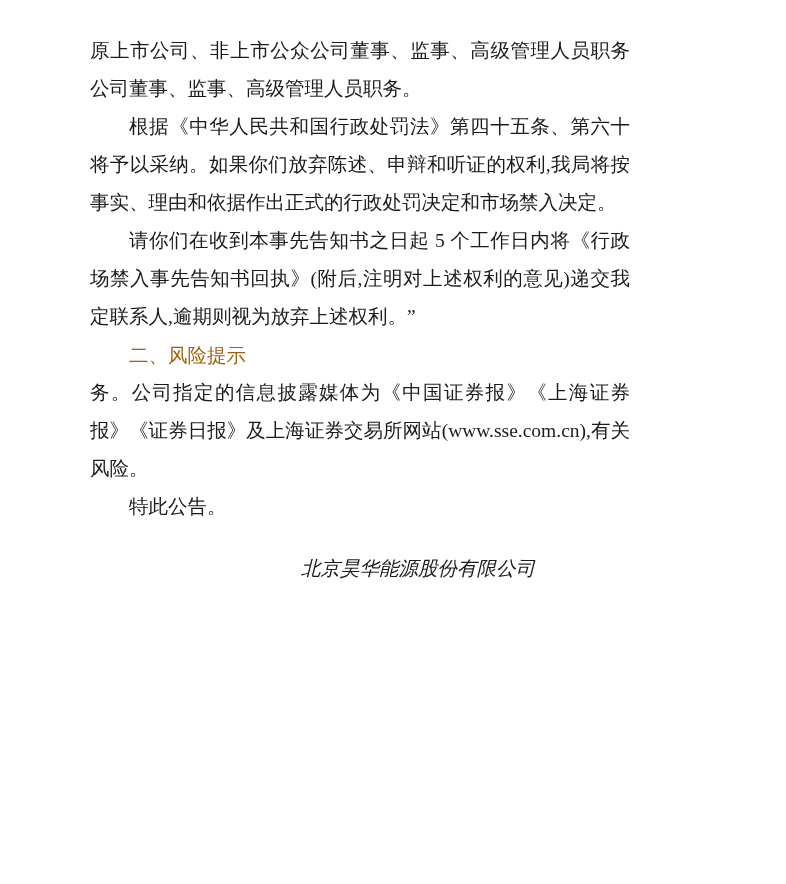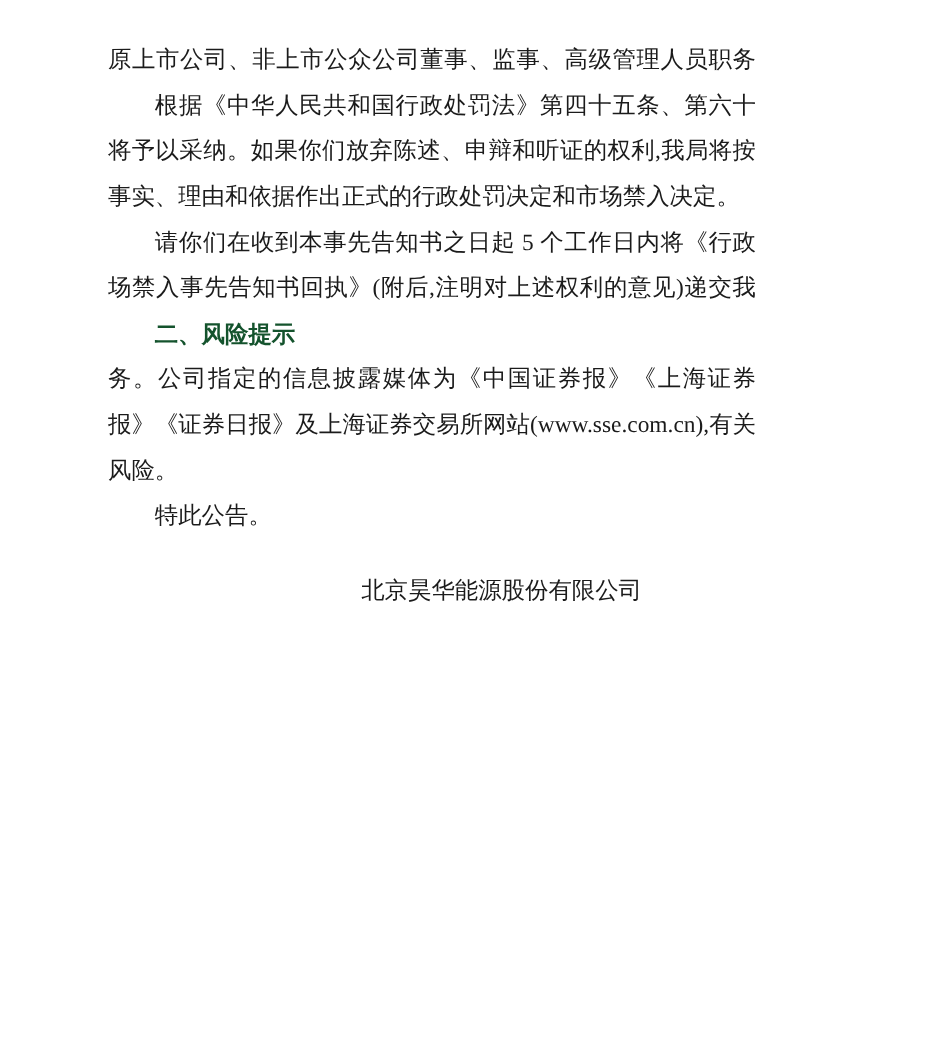--- a/index.html
+++ b/index.html
@@ -33,45 +33,48 @@
   }
   .ln.short {
     text-align: left;
     text-align-last: left;
   }
   .ln.ind {
     padding-left: 39px;
   }
   .ln.heading {
     font-family: "Liberation Sans", "DejaVu Sans", sans-serif;
-    font-weight: 700;
-    color: #14532d;
+    font-weight: 400;
+    color: #a16207;
   }
   .signature {
     margin-top: 24px;
     margin-left: auto;
     width: 424px;
     text-align: center;
+    font-style: italic;
   }
   .signature .ln {
     text-align: center;
     text-align-last: center;
   }
 </style>
 </head>
 <body>
 
 <div class="page">
 
   <div class="ln">原上市公司、非上市公众公司董事、监事、高级管理人员职务外,也不</div>
+  <div class="ln short">公司董事、监事、高级管理人员职务。</div>
   <div class="ln ind">根据《中华人民共和国行政处罚法》第四十五条、第六十三条、第</div>
   <div class="ln">将予以采纳。如果你们放弃陈述、申辩和听证的权利,我局将按照上述</div>
   <div class="ln short">事实、理由和依据作出正式的行政处罚决定和市场禁入决定。</div>
   <div class="ln ind">请你们在收到本事先告知书之日起 5 个工作日内将《行政处罚及市</div>
   <div class="ln">场禁入事先告知书回执》(附后,注明对上述权利的意见)递交我局指</div>
+  <div class="ln short">定联系人,逾期则视为放弃上述权利。”</div>
   <div class="ln short ind heading">二、风险提示</div>
   <div class="ln">务。公司指定的信息披露媒体为《中国证券报》《上海证券报》《证券时</div>
   <div class="ln">报》《证券日报》及上海证券交易所网站(www.sse.com.cn),有关公司</div>
   <div class="ln short">风险。</div>
   <div class="ln short ind">特此公告。</div>
 
   <div class="signature">
     <div class="ln">北京昊华能源股份有限公司</div>
   </div>
 

